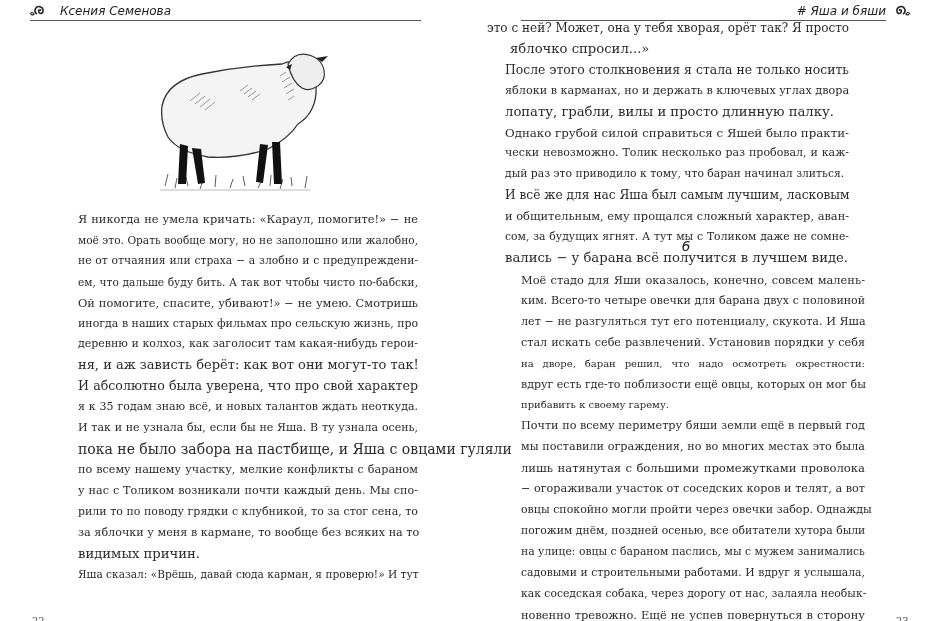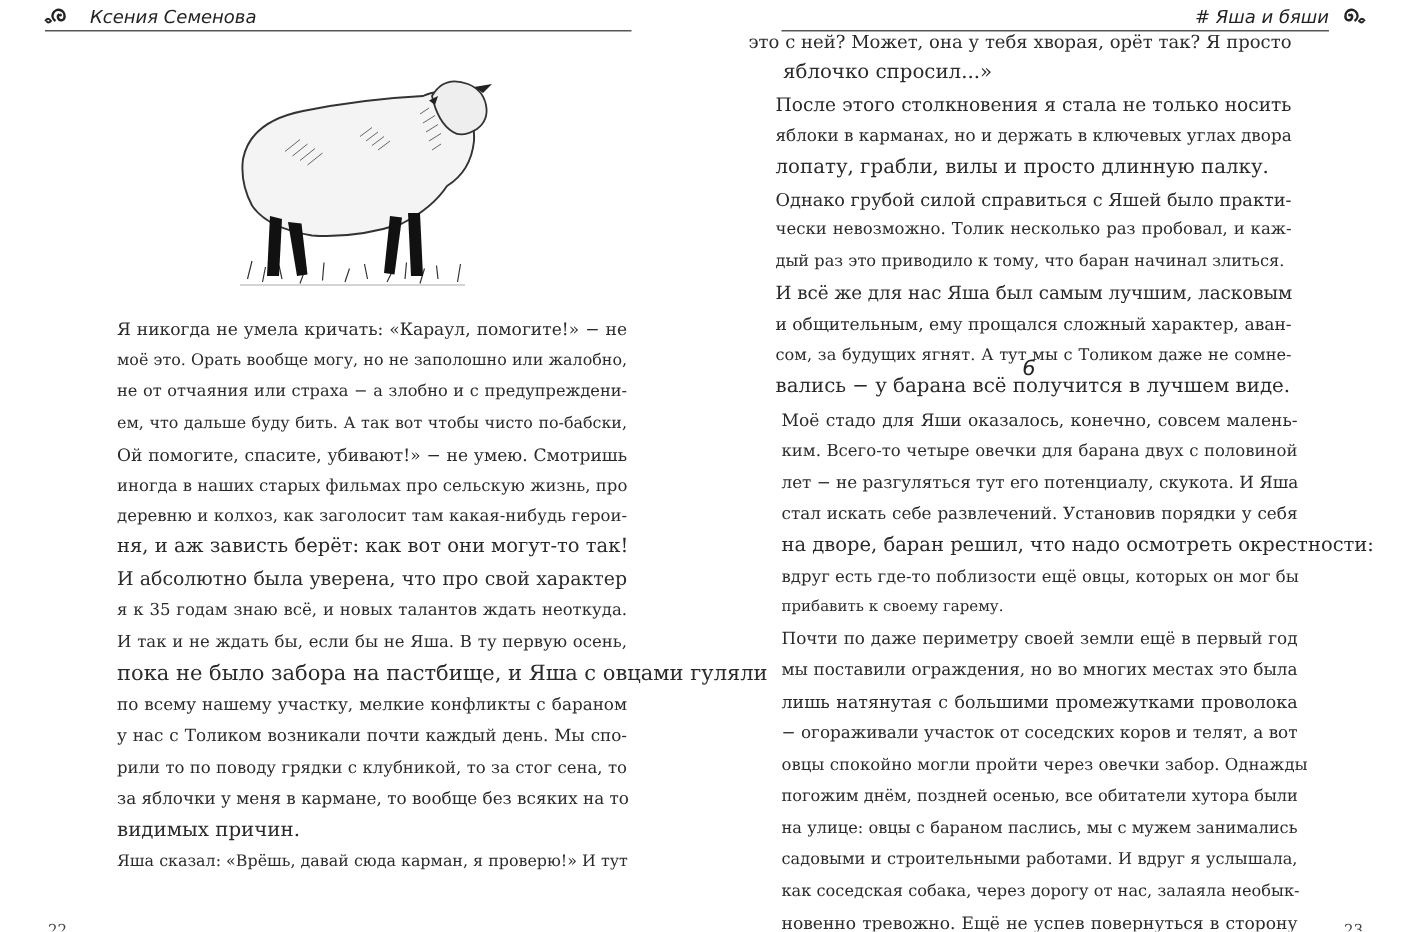--- a/index.html
+++ b/index.html
@@ -32,21 +32,21 @@
     .illustration {
       position: absolute; left: 140px; top: 36px; width: 200px; height: 165px;
     }
 
     .text-block {
       position: absolute;
       font-size: 13.2px; line-height: 20.9px;
       text-align: justify;
     }
     .left .text-block { left: 60px; top: 209px; width: 358px; }
-    .right .text-block.top { left: 28px; top: 18px; width: 362px; }
+    .right .text-block.top { left: 16px; top: 18px; width: 362px; }
     .right .text-block.bottom { left: 32px; top: 270px; width: 362px; }
 
     .text-block p { margin: 0; text-indent: 0; }
     .text-block p.indent { text-indent: 18px; }
     .text-block .line { display: block; text-align: justify; text-align-last: justify; white-space: nowrap; }
     .text-block .line.last { text-align-last: left; }
 
     .chapter-number {
       position: absolute; left: 0; width: 430px; top: 238px;
       text-align: center;
@@ -105,21 +105,21 @@
         <span class="line" style="font-size: 10.8px;">не от отчаяния или страха − а злобно и с предупреждени-</span>
         <span class="line" style="font-size: 10.6px;">ем, что дальше буду бить. А так вот чтобы чисто по-бабски,</span>
         <span class="line" style="font-size: 11.4px;">Ой помогите, спасите, убивают!» − не умею. Смотришь</span>
         <span class="line" style="font-size: 11px;">иногда в наших старых фильмах про сельскую жизнь, про</span>
         <span class="line" style="font-size: 11px;">деревню и колхоз, как заголосит там какая-нибудь герои-</span>
         <span class="line last" style="font-size: 13px;">ня, и аж зависть берёт: как вот они могут-то так!</span>
       </p>
       <p class="indent">
         <span class="line" style="text-indent: 18px; font-size: 12.6px;">И абсолютно была уверена, что про свой характер</span>
         <span class="line" style="font-size: 11px;">я к 35 годам знаю всё, и новых талантов ждать неоткуда.</span>
-        <span class="line" style="font-size: 11px;">И так и не ждать бы, если бы не Яша. В ту первую осень,</span>
+        <span class="line" style="font-size: 11px;">И так и не узнала бы, если бы не Яша. В ту узнала осень,</span>
         <span class="line" style="font-size: 14px;">пока не было забора на пастбище, и Яша с овцами гуляли</span>
         <span class="line" style="font-size: 11.2px;">по всему нашему участку, мелкие конфликты с бараном</span>
         <span class="line" style="font-size: 11.2px;">у нас с Толиком возникали почти каждый день. Мы спо-</span>
         <span class="line" style="font-size: 11px;">рили то по поводу грядки с клубникой, то за стог сена, то</span>
         <span class="line" style="font-size: 11.2px;">за яблочки у меня в кармане, то вообще без всяких на то</span>
         <span class="line last" style="font-size: 13.2px;">видимых причин.</span>
       </p>
       <p class="indent">
         <span class="line" style="font-size: 10.6px;">Яша сказал: «Врёшь, давай сюда карман, я проверю!» И тут</span>
       </p>
@@ -162,26 +162,26 @@
     </div>
 
   <div class="chapter-number">6</div>
 
   <div class="text-block bottom" id="right-text-bottom">
       <p class="indent">
         <span class="line" style="text-indent: 18px; font-size: 11.4px;">Моё стадо для Яши оказалось, конечно, совсем малень-</span>
         <span class="line" style="font-size: 11px;">ким. Всего-то четыре овечки для барана двух с половиной</span>
         <span class="line" style="font-size: 11.2px;">лет − не разгуляться тут его потенциалу, скукота. И Яша</span>
         <span class="line" style="font-size: 11.2px;">стал искать себе развлечений. Установив порядки у себя</span>
-        <span class="line" style="font-size: 13px;">на дворе, баран решил, что надо осмотреть окрестности:</span>
+        <span class="line" style="font-size: 10px;">на дворе, баран решил, что надо осмотреть окрестности:</span>
         <span class="line" style="font-size: 11px;">вдруг есть где-то поблизости ещё овцы, которых он мог бы</span>
         <span class="line last" style="font-size: 10px;">прибавить к своему гарему.</span>
       </p>
       <p class="indent">
-        <span class="line" style="text-indent: 18px; font-size: 11.2px;">Почти по даже периметру своей земли ещё в первый год</span>
+        <span class="line" style="text-indent: 18px; font-size: 11.2px;">Почти по всему периметру бяши земли ещё в первый год</span>
         <span class="line" style="font-size: 11.2px;">мы поставили ограждения, но во многих местах это была</span>
         <span class="line" style="font-size: 11.6px;">лишь натянутая с большими промежутками проволока</span>
         <span class="line" style="font-size: 11.2px;">− огораживали участок от соседских коров и телят, а вот</span>
         <span class="line" style="font-size: 11px;">овцы спокойно могли пройти через овечки забор. Однажды</span>
         <span class="line" style="font-size: 10.8px;">погожим днём, поздней осенью, все обитатели хутора были</span>
         <span class="line" style="font-size: 10.8px;">на улице: овцы с бараном паслись, мы с мужем занимались</span>
         <span class="line" style="font-size: 10.8px;">садовыми и строительными работами. И вдруг я услышала,</span>
         <span class="line" style="font-size: 10.8px;">как соседская собака, через дорогу от нас, залаяла необык-</span>
         <span class="line" style="font-size: 11.4px;">новенно тревожно. Ещё не успев повернуться в сторону</span>
       </p>

